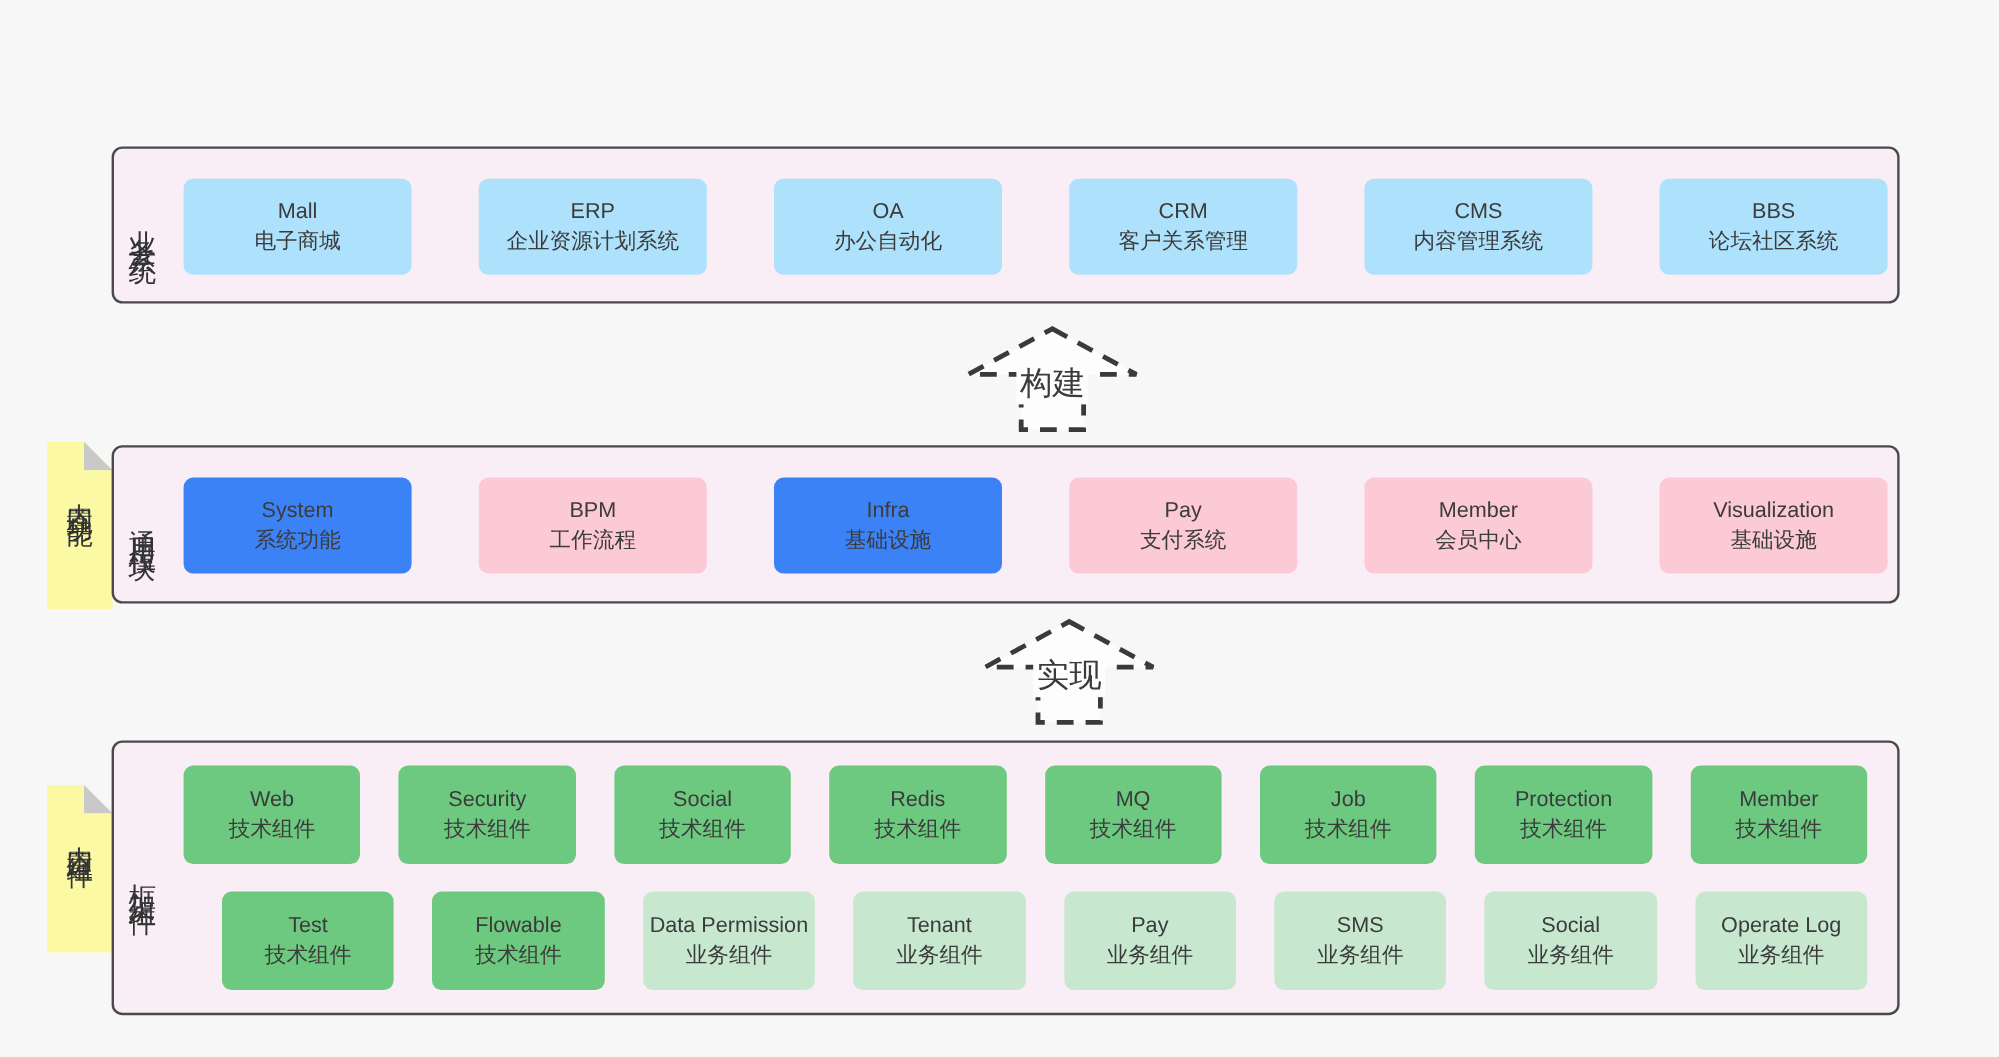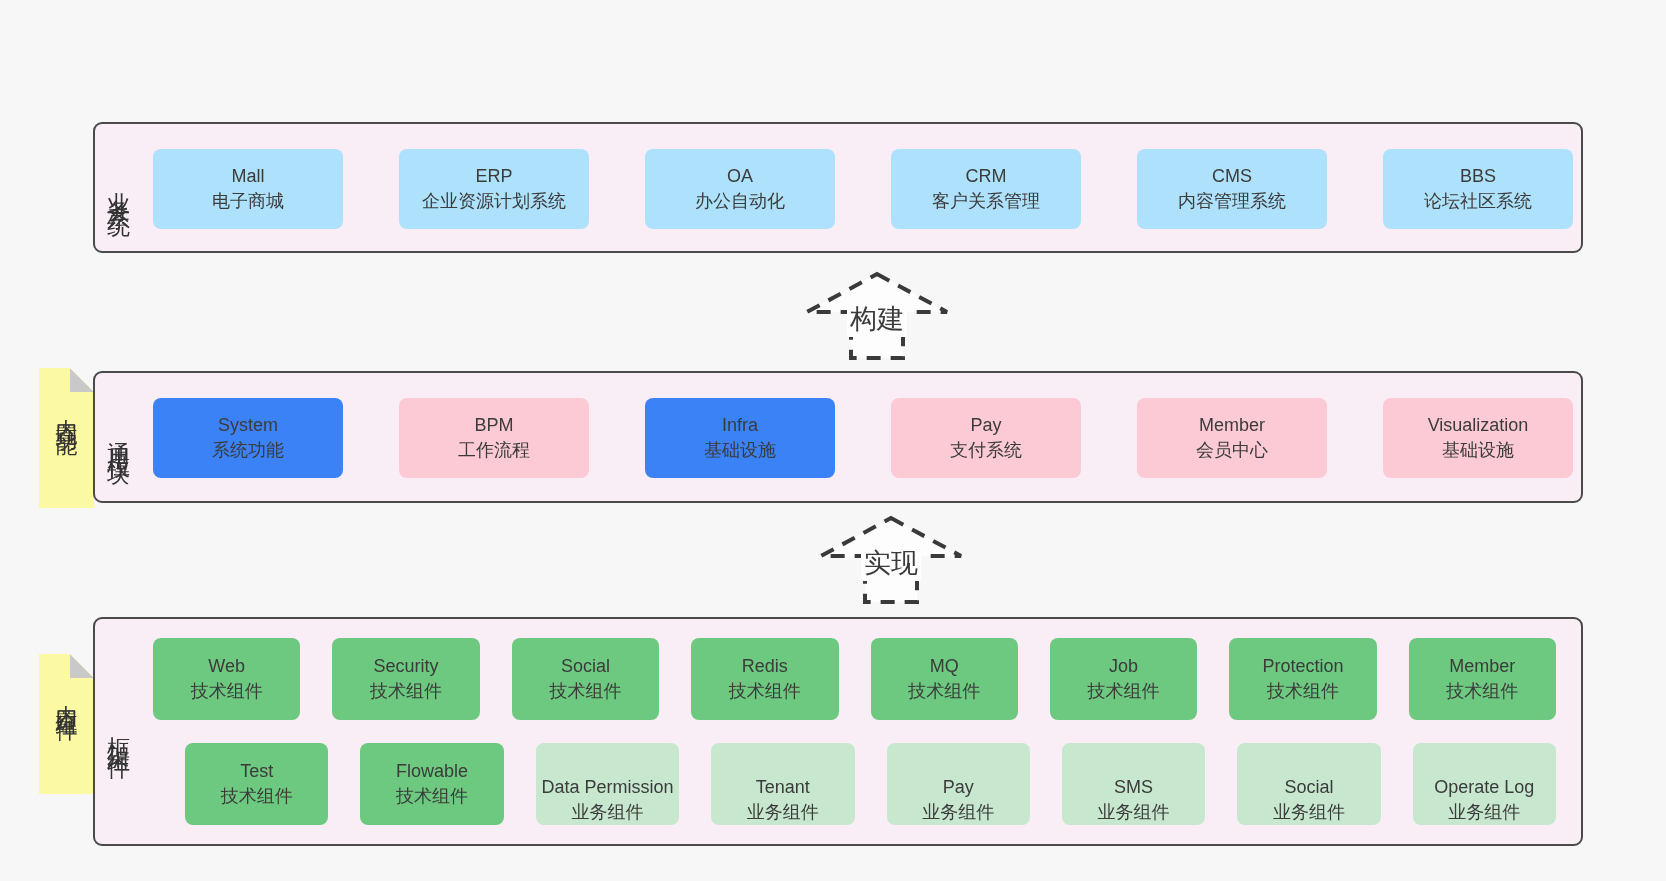--- a/index.html
+++ b/index.html
@@ -33,21 +33,21 @@
 
   .box{
     border-radius:8px;display:flex;flex-direction:column;
     align-items:center;justify-content:center;text-align:center;
     font-size:18px;line-height:25px;color:#3b3b3b;
   }
   .blue{background:#aee1fb;}
   .red{background:#3b82f6;}
   .pink{background:#fccad5;}
   .green{background:#6dc97f;}
-  .lgreen{background:#c7e8cf;justify-content:flex-end;}
+  .lgreen{background:#c7e8cf;}
 
   .sticky{
     position:absolute;left:39px;width:55px;height:140px;
     background:#fbf9a3;
     clip-path:polygon(0 0,calc(100% - 24px) 0,100% 24px,100% 100%,0 100%);
   }
   #sticky-modules{top:368px;}
   #sticky-components{top:654px;}
   .fold{
     position:absolute;top:0;right:0;width:24px;height:24px;

